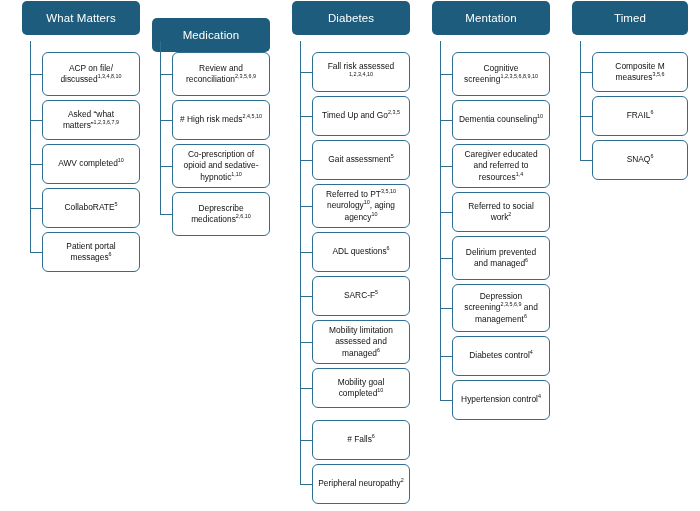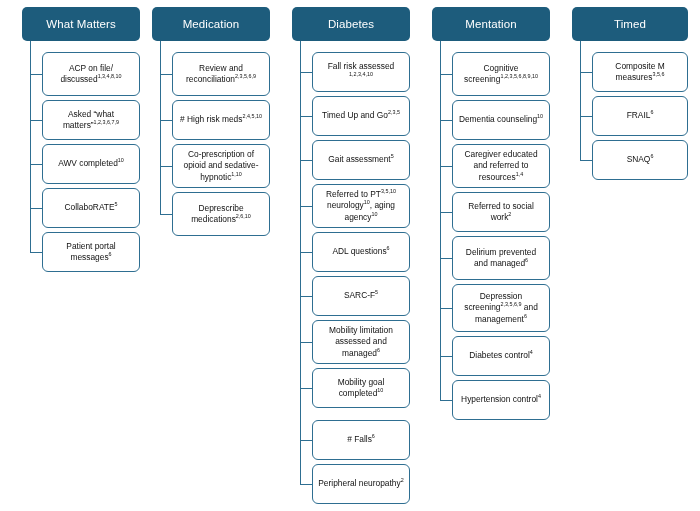--- a/index.html
+++ b/index.html
@@ -7,21 +7,21 @@
     width:700px;height:511px;
     background:#ffffff;
     font-family:"Liberation Sans","DejaVu Sans",sans-serif;
     overflow:hidden;
   }
   #diagram{position:relative;width:700px;height:511px;}
 
   .column{position:absolute;top:0;}
 
   .col-header{
-    position:absolute;top:7px;
+    position:absolute;top:1px;
     height:34px;
     background:#1d5c7c;
     border-radius:5px;
     color:#ffffff;
     font-size:11.5px;
     display:flex;align-items:center;justify-content:center;
     text-align:center;
     letter-spacing:.1px;
     box-sizing:border-box;
   }
@@ -75,21 +75,21 @@
       <div class="stub" style="left: 30px; top: 208px; width: 12px; background: rgb(46, 110, 145);"></div>
       <div class="node" style="left: 42px; top: 188px; width: 98px; height: 40px; border-color: rgb(46, 110, 145); background: rgb(255, 255, 255); color: rgb(17, 17, 17);">
         <span class="txt">CollaboRATE<sup>5</sup></span>
       </div>
       <div class="stub" style="left: 30px; top: 252px; width: 12px; background: rgb(46, 110, 145);"></div>
       <div class="node" style="left: 42px; top: 232px; width: 98px; height: 40px; border-color: rgb(46, 110, 145); background: rgb(255, 255, 255); color: rgb(17, 17, 17);">
         <span class="txt">Patient portal messages<sup>6</sup></span>
       </div>
     </div>
     <div class="column">
-      <div class="col-header" style="left: 152px; width: 118px; background: rgb(29, 92, 124); color: rgb(255, 255, 255);">Medication</div>
+      <div class="col-header" style="left: 152px; width: 118px; background: rgb(29, 92, 124); color: rgb(255, 255, 255); margin-top: 17px;">Medication</div>
       <div class="trunk" style="left: 160px; top: 41px; height: 173px; background: rgb(46, 110, 145);"></div>
       <div class="stub" style="left: 160px; top: 74px; width: 12px; background: rgb(46, 110, 145);"></div>
       <div class="node" style="left: 172px; top: 52px; width: 98px; height: 44px; border-color: rgb(46, 110, 145); background: rgb(255, 255, 255); color: rgb(17, 17, 17);">
         <span class="txt">Review and reconciliation<sup>2,3,5,6,9</sup></span>
       </div>
       <div class="stub" style="left: 160px; top: 120px; width: 12px; background: rgb(46, 110, 145);"></div>
       <div class="node" style="left: 172px; top: 100px; width: 98px; height: 40px; border-color: rgb(46, 110, 145); background: rgb(255, 255, 255); color: rgb(17, 17, 17);">
         <span class="txt"># High risk meds<sup>2,4,5,10</sup></span>
       </div>
       <div class="stub" style="left: 160px; top: 166px; width: 12px; background: rgb(46, 110, 145);"></div>

